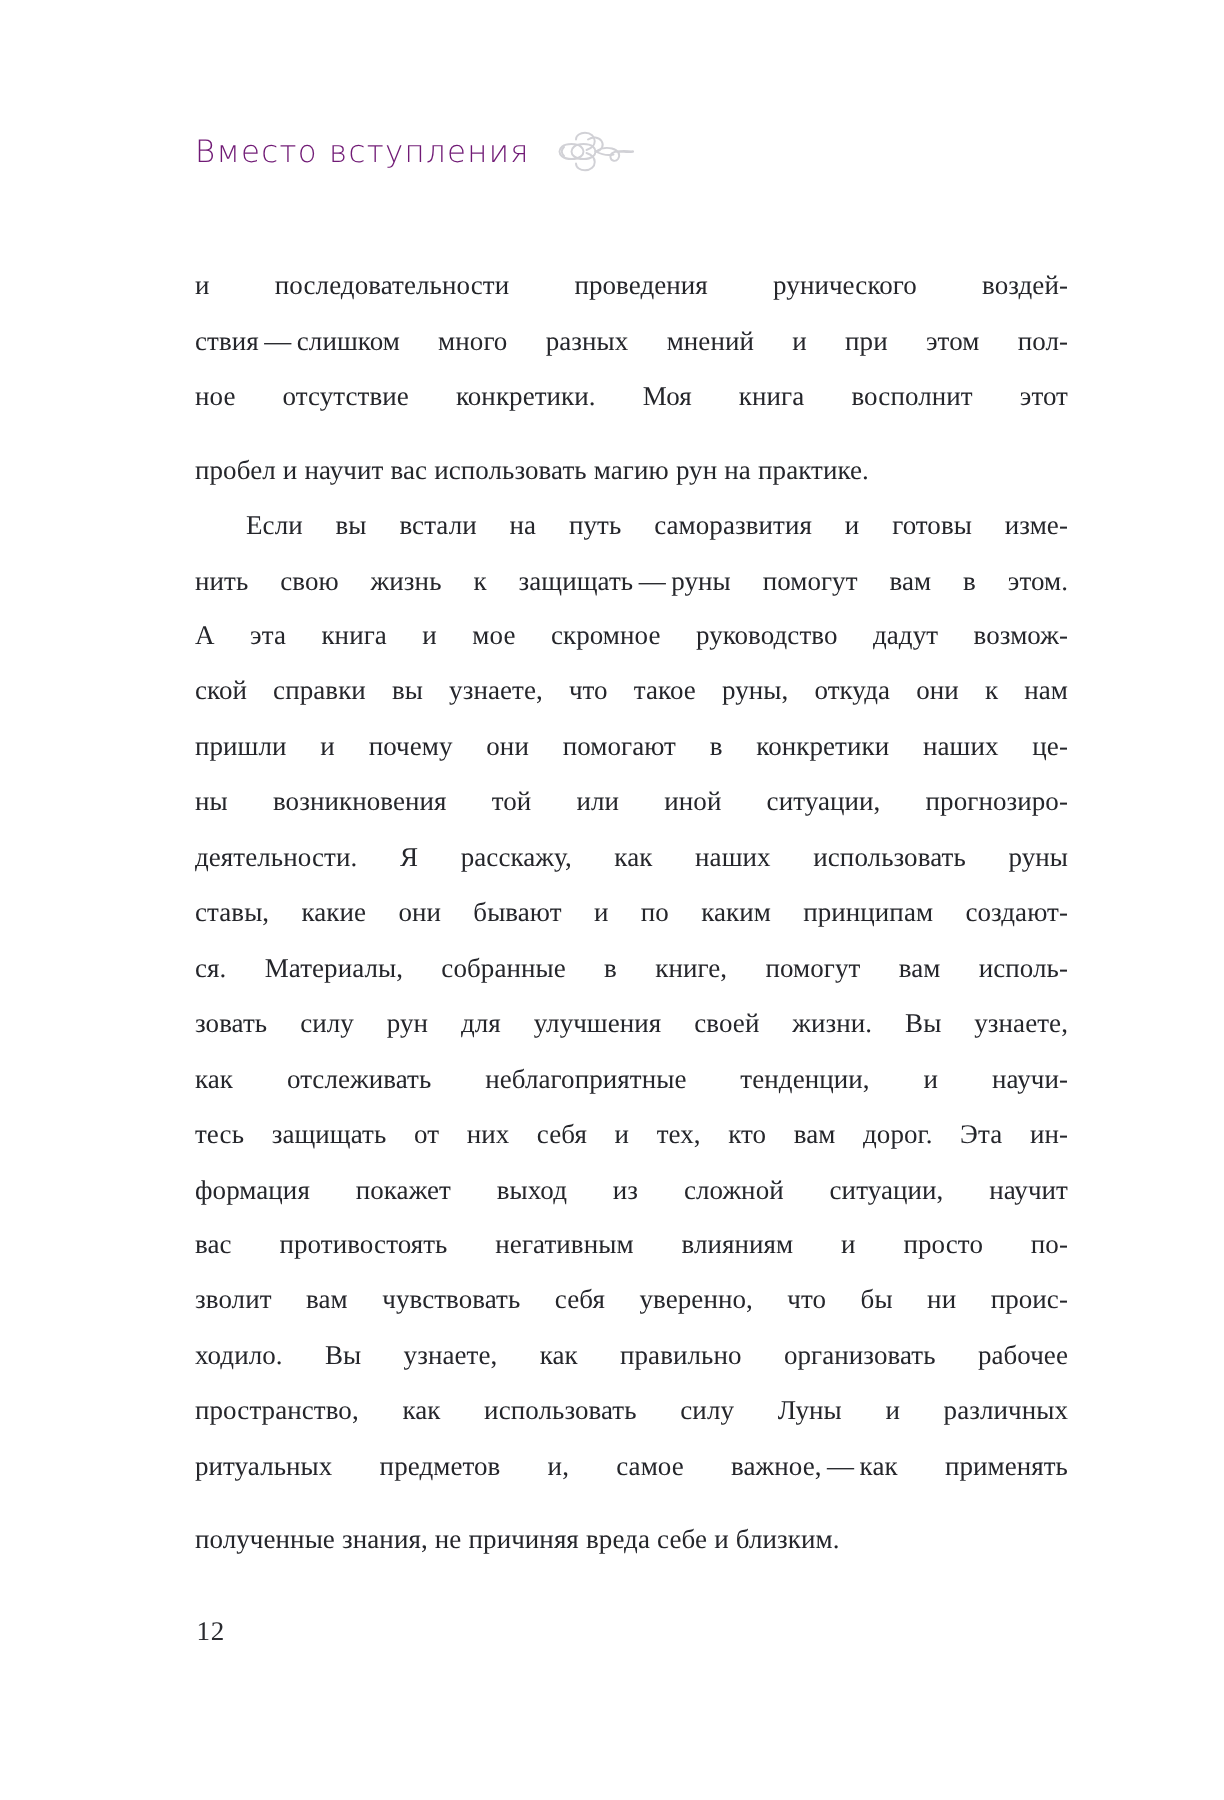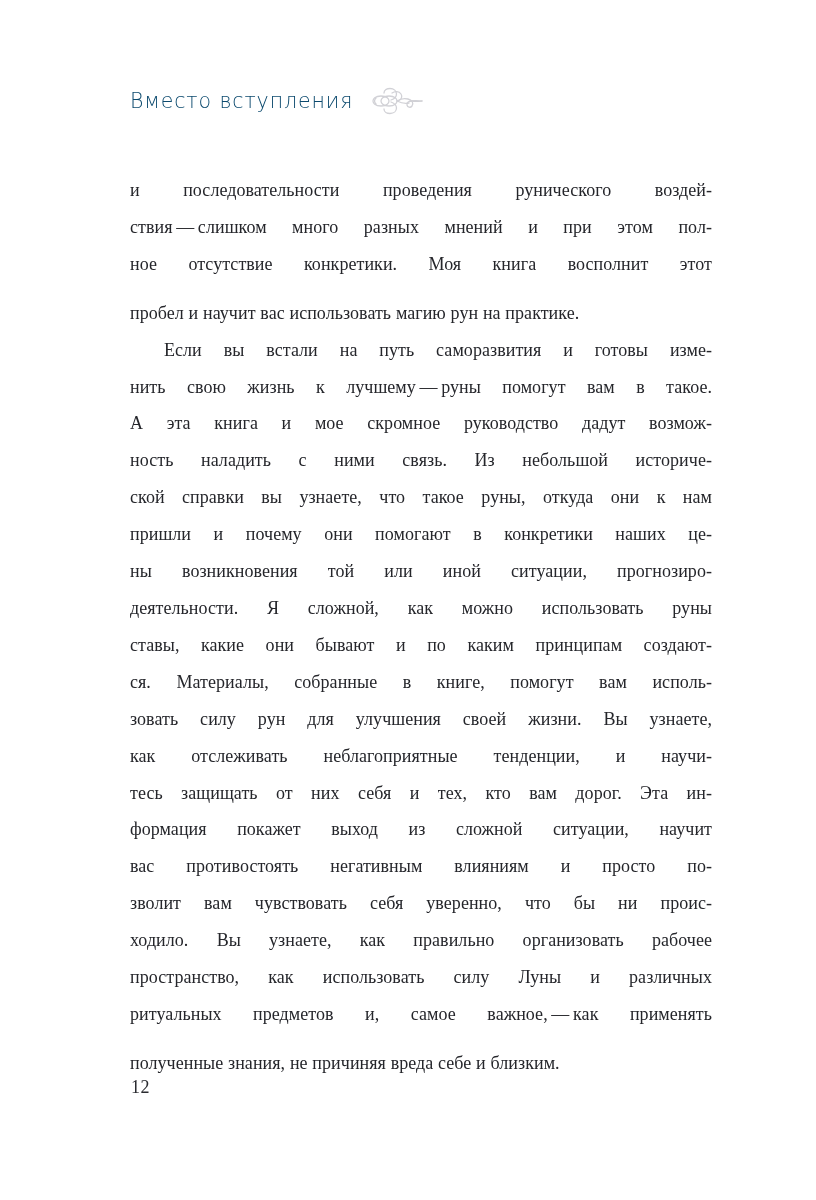--- a/index.html
+++ b/index.html
@@ -30,21 +30,21 @@
     height: 38px;
     display: flex;
     align-items: center;
     gap: 16px;
   }
   .running-head-title {
     font-family: "DejaVu Sans", sans-serif;
     font-size: 20.5px;
     font-weight: 300;
     letter-spacing: 0.9px;
-    color: #0c4a6e;
+    color: #701a75;
     white-space: nowrap;
     line-height: 1;
   }
   .running-head-ornament {
     display: block;
     width: 58px;
     height: 30px;
     flex: none;
     opacity: 0.95;
   }
@@ -126,27 +126,26 @@
 
     <p class="para">
       <span class="ln">и последовательности проведения рунического воздей-</span>
       <span class="ln">ствия — слишком много разных мнений и при этом пол-</span>
       <span class="ln">ное отсутствие конкретики. Моя книга восполнит этот</span>
       <span class="ln last">пробел и научит вас использовать магию рун на практике.</span>
     </p>
 
     <p class="para">
       <span class="ln first-indent">Если вы встали на путь саморазвития и готовы изме-</span>
-      <span class="ln">нить свою жизнь к лучшему — руны помогут вам в такое.</span>
+      <span class="ln">нить свою жизнь к защищать — руны помогут вам в этом.</span>
       <span class="ln">А эта книга и мое скромное руководство дадут возмож-</span>
-      <span class="ln">ность наладить с ними связь. Из небольшой историче-</span>
       <span class="ln">ской справки вы узнаете, что такое руны, откуда они к нам</span>
       <span class="ln">пришли и почему они помогают в конкретики наших це-</span>
       <span class="ln">ны возникновения той или иной ситуации, прогнозиро-</span>
-      <span class="ln">деятельности. Я сложной, как можно использовать руны</span>
+      <span class="ln">деятельности. Я расскажу, как наших использовать руны</span>
       <span class="ln">ставы, какие они бывают и по каким принципам создают-</span>
       <span class="ln">ся. Материалы, собранные в книге, помогут вам исполь-</span>
       <span class="ln">зовать силу рун для улучшения своей жизни. Вы узнаете,</span>
       <span class="ln">как отслеживать неблагоприятные тенденции, и научи-</span>
       <span class="ln">тесь защищать от них себя и тех, кто вам дорог. Эта ин-</span>
       <span class="ln">формация покажет выход из сложной ситуации, научит</span>
       <span class="ln">вас противостоять негативным влияниям и просто по-</span>
       <span class="ln">зволит вам чувствовать себя уверенно, что бы ни проис-</span>
       <span class="ln">ходило. Вы узнаете, как правильно организовать рабочее</span>
       <span class="ln">пространство, как использовать силу Луны и различных</span>

